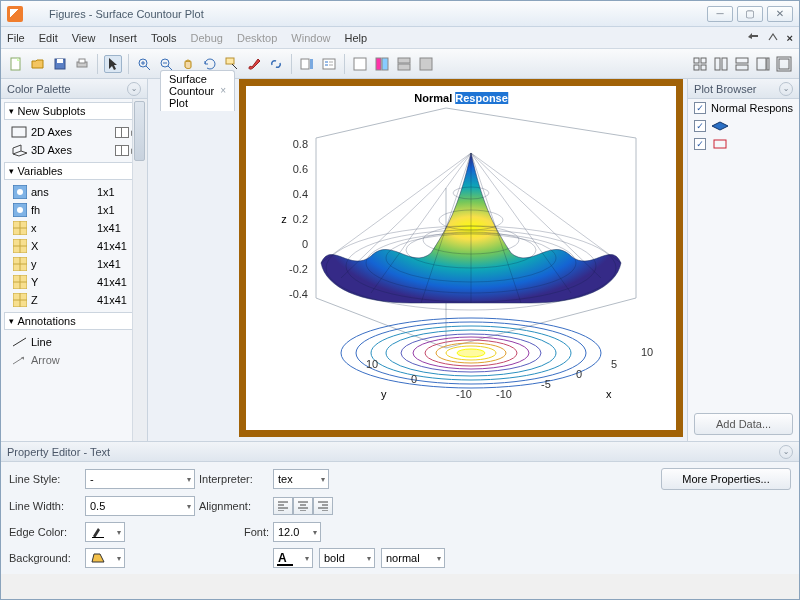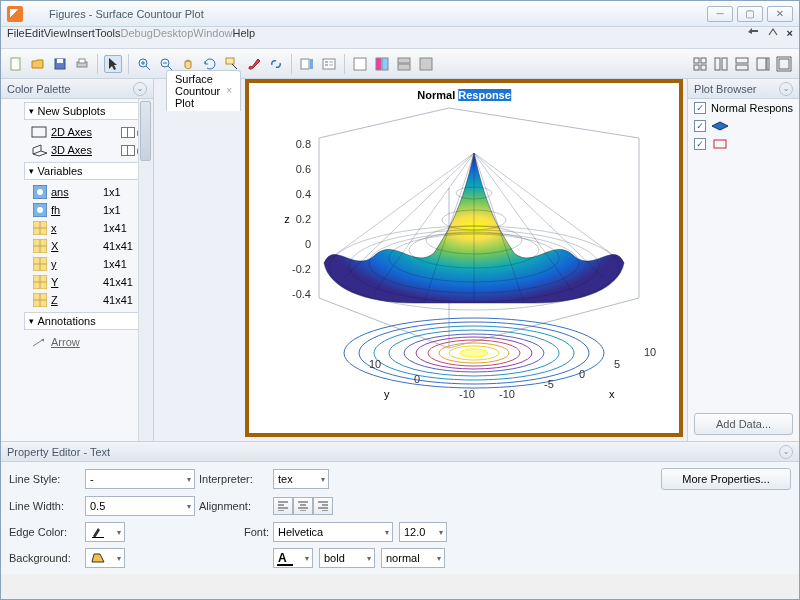--- a/index.html
+++ b/index.html
@@ -2,51 +2,51 @@
 <html><head>
 <meta charset="utf-8">
 <style>
 * { box-sizing: border-box; margin: 0; padding: 0; font-family: "Segoe UI", Tahoma, sans-serif; font-size: 11px; }
 body { width: 800px; height: 600px; overflow: hidden; background: #f0f0f0; border: 1px solid #8aa3bc; }
 .titlebar { height: 26px; background: linear-gradient(#fbfcfd,#e4ecf5); display: flex; align-items: center; padding: 0 6px; border-bottom: 1px solid #c7d4e2; }
 .titlebar .app-icon { width: 16px; height: 16px; margin-right: 6px; background:#f07d2d; border-radius:2px; position:relative;}
 .titlebar .app-icon::after{content:"";position:absolute;left:3px;top:3px;width:10px;height:10px;background:linear-gradient(135deg,#fff 45%,transparent 45%);}
 .titlebar .title { flex:1; color:#4a5b6c;margin-left:20px;}
 .winbtn { width:26px; height:16px; border:1px solid #a7b8c9; background:linear-gradient(#fdfefe,#e8eff6); margin-left:4px; display:flex; align-items:center; justify-content:center; color:#6e7a87; font-size:10px; border-radius:2px;}
-.menubar { height:22px; background: #edf1f7; display:flex; padding:0 6px; border-bottom:1px solid #d0d9e3; }
+.menubar { height:22px; background: #edf1f7; display:flex; align-items:center; padding:0 6px; border-bottom:1px solid #d0d9e3; gap:14px;}
 .menubar span { color:#333; }
 .menubar span.dis { color:#999; }
 .menubar .rt { margin-left:auto; display:flex; gap:8px; color:#666;}
 .rt-ic{width:12px;height:12px;display:inline-block;}
 .toolbar { height:30px; background:linear-gradient(#fafbfc,#e3e9f0); border-bottom:1px solid #c9d3de; display:flex; align-items:center; padding:0 6px; gap:4px;}
 .tb-ic { width:18px; height:18px; display:flex; align-items:center; justify-content:center; border-radius:2px;}
 .tb-sep{width:1px;height:20px;background:#c5cfd9;margin:0 2px;}
 .tb-right{margin-left:auto;display:flex;gap:3px;}
 .content { display:flex; height:362px; }
 .palette { width:200px; background:#f5f7fa; border-right:1px solid #c9d3de; display:flex; flex-direction:column;}
 .panel-hdr { height:20px; background:linear-gradient(#f1f4f8,#dfe6ee); border-bottom:1px solid #c9d3de; display:flex; align-items:center; padding:0 6px; color:#4a5668; font-weight:normal;}
 .panel-hdr .drop{margin-left:auto;color:#7e8a97;width:14px;height:14px;border:1px solid #b8c3cf;border-radius:7px;display:flex;align-items:center;justify-content:center;font-size:8px;}
 .section-hdr{height:18px;background:#fff;border:1px solid #ccd5df;margin:3px;display:flex;align-items:center;padding:0 4px;}
 .section-hdr::before{content:"▾";margin-right:4px;font-size:9px;}
 .pal-row{display:flex;align-items:center;padding:2px 8px;}
 .pal-row .icn{width:22px;display:flex;justify-content:center;}
-.pal-row .lbl{flex:1;text-decoration:underline;}
+.pal-row .lbl{flex:1;}
 .pal-row .sz{width:42px;}
 .pal-row .gr{width:14px;height:11px;display:inline-block;position:relative;}
 .pal-row .gr::before{content:"";position:absolute;inset:0;border:1px solid #777;background:linear-gradient(#fff,#fff) padding-box;}
 .pal-row .gr::after{content:"";position:absolute;left:6px;top:0;width:1px;height:11px;background:#777;box-shadow:0 5px 0 #777 inset;}
 .pal-row .arr{width:10px;text-align:center;color:#555;}
-.pal-scroll{border-right:0; position:relative; flex:1; overflow:hidden;padding-left:20px;}
+.pal-scroll{border-right:0; position:relative; flex:1; overflow:hidden;}
 .scroll-stub{position:absolute;right:0;top:0;bottom:0;width:15px;background:#ebeef2;border-left:1px solid #d4dbe3;}
 .scroll-thumb{position:absolute;right:2px;top:2px;width:11px;height:60px;background:linear-gradient(#dfe6ee,#c8d2de);border:1px solid #b4bfcb;border-radius:2px;}
 .plot-area{flex:1;background:#edf1f7;display:flex;flex-direction:row;}
 .plot-tab{height:22px;display:flex;align-items:center;padding-left:12px;}
 .plot-tab .tab{background:#fff;border:1px solid #c4cdd8;border-bottom:none;padding:2px 8px;border-radius:3px 3px 0 0;display:flex;align-items:center;gap:6px;}
 .plot-tab .x{color:#9aa5b0;font-size:10px;}
-.plot-canvas{flex:1;background:#fff;border:4px solid #a16207;margin:0 4px 4px 4px;position:relative;display:flex;align-items:center;justify-content:center;}
+.plot-canvas{flex:1;background:#fff;border:7px solid #a16207;margin:0 4px 4px 4px;position:relative;display:flex;align-items:center;justify-content:center;}
 .chart-title{position:absolute;top:4px;left:50%;transform:translateX(-50%);font-weight:bold;font-size:13px;white-space:nowrap;}
 .chart-title .sel{background:#1e74d4;color:#fff;}
 .browser{width:144px;background:#f5f7fa;border-left:1px solid #c9d3de;display:flex;flex-direction:column;}
 .brow-row{display:flex;align-items:center;padding:3px 6px;gap:5px;}
 .chk{width:12px;height:12px;border:1px solid #7a8aa0;background:#fff;display:flex;align-items:center;justify-content:center;font-size:9px;color:#2a5ca8;}
 .sw{width:18px;height:10px;}
 .add-btn{margin:auto 6px 6px 6px;height:22px;border:1px solid #b4bfcb;background:linear-gradient(#fdfdfe,#e7ecf2);border-radius:3px;display:flex;align-items:center;justify-content:center;color:#555;}
 .prop-editor{border-top:1px solid #c9d3de;background:#f2f5f9;}
 .prop-body{padding:6px 8px;display:grid;grid-template-columns:72px 110px 70px 1fr 130px;gap:6px 4px;align-items:center;}
 .prop-lbl{color:#333;white-space:nowrap;}
@@ -346,20 +346,28 @@
                 <line x1="0" y1="7" x2="14" y2="7" stroke="#c7a840"></line>
               </svg>
             </span>
             <span class="lbl">Z</span>
             <span class="sz">41x41</span>
           </div>
         </div>
       <div class="section-hdr">
           <span>Annotations</span>
         </div>
+      <div class="pal-row">
+        <span class="icn">
+            <svg width="20" height="14">
+              <line x1="3" y1="11" x2="16" y2="3" stroke="#333"></line>
+            </svg>
+          </span>
+        <span class="lbl">Line</span>
+      </div>
       <div class="pal-row" style="opacity:.6">
         <span class="icn">
             <svg width="20" height="14">
               <line x1="3" y1="11" x2="14" y2="4" stroke="#333"></line>
               <path d="M14 4 L11 4 L14 7 Z" fill="#333"></path>
             </svg>
           </span>
         <span class="lbl">Arrow</span>
       </div>
       <div class="scroll-stub">
@@ -546,23 +554,20 @@
 
     <span class="prop-lbl">Edge Color:</span>
     <span class="sel-box" style="width:40px">
         <svg width="18" height="12">
           <path d="M3 10 L8 2 L10 4 L5 12 Z" fill="#333"></path>
           <rect x="2" y="11" width="12" height="2" fill="#000"></rect>
         </svg>
       </span>
     <span class="prop-lbl" style="text-align:right">Font:</span>
     <div style="display:flex;gap:6px">
-      <span class="sel-box" style="width:120px">
-          <span>Helvetica</span>
-        </span>
       <span class="sel-box" style="width:48px">
           <span>12.0</span>
         </span>
     </div>
     <span></span>
 
     <span class="prop-lbl">Background:</span>
     <span class="sel-box" style="width:40px">
         <svg width="18" height="12">
           <path d="M4 2 L10 2 L14 10 L2 10 Z" fill="#f3c04a" stroke="#333"></path>

